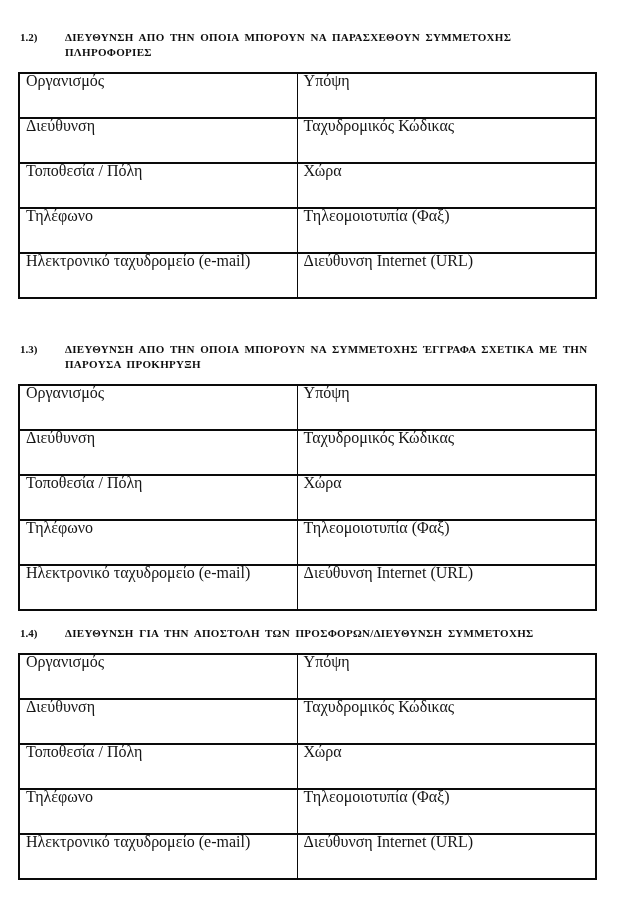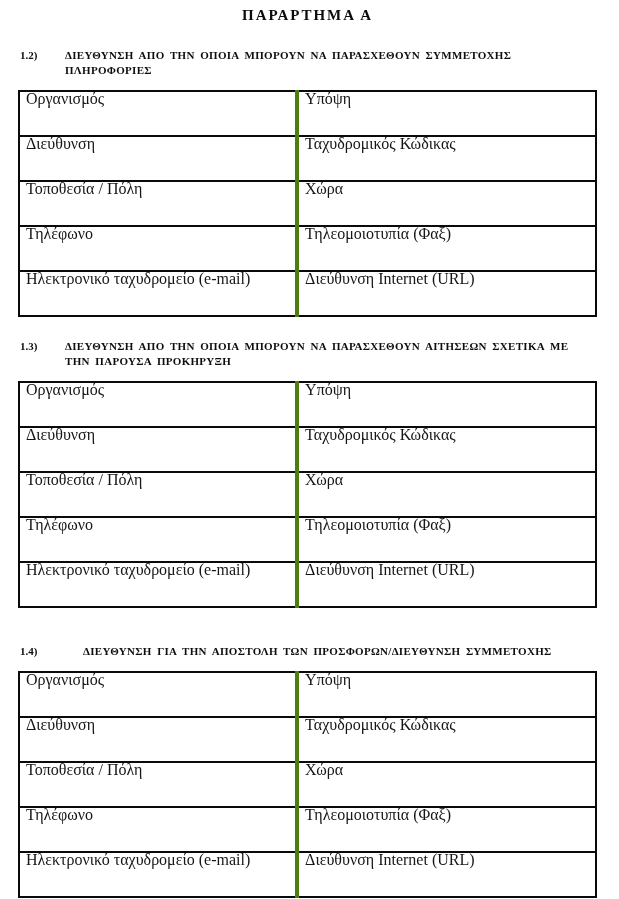--- a/index.html
+++ b/index.html
@@ -39,52 +39,51 @@
     flex: 0 0 47px;
     padding-left: 2px;
     box-sizing: border-box;
   }
   .sec-title {
     flex: 1 1 auto;
     letter-spacing: 0.3px;
     word-spacing: 2.5px;
   }
   .sec-s2 { margin-top: 24px; }
-  .sec-s3 { margin-top: 22px; }
-  .sec-s4 { margin-top: 36px; gap: 18px; }
+  .sec-s3 { margin-top: 43px; }
+  .sec-s4 { margin-top: 15px; }
   table.form-table {
     margin-top: 12px;
     width: 100%;
     border-collapse: collapse;
     table-layout: fixed;
   }
   table.form-table col.c1 { width: 48.2%; }
   table.form-table col.c2 { width: 51.8%; }
   table.form-table,
   table.form-table td {
     border: 2px solid #0a0a0a;
   }
   table.form-table td:first-child { border-right: 1px solid #0a0a0a; }
-  table.form-table td:last-child  { border-left: 4px solid #4d7c0f; }
+  table.form-table td:last-child  { border-left: 1px solid #4d7c0f; }
   table.form-table td {
     height: 45px;
     box-sizing: border-box;
     vertical-align: top;
     padding: 0 6px;
     font-size: 16px;
     line-height: 14px;
     color: #161616;
   }
 </style>
 </head>
 <body>
 
 <div class="page">
 
-  <h1 class="doc-title">ΠΑΡΑΡΤΗΜΑ Α</h1>
 
   <section>
     <div class="sec-head sec-s2">
       <span class="sec-num">1.2)</span>
       <span class="sec-title">ΔΙΕΥΘΥΝΣΗ ΑΠΟ ΤΗΝ ΟΠΟΙΑ ΜΠΟΡΟΥΝ ΝΑ ΠΑΡΑΣΧΕΘΟΥΝ ΣΥΜΜΕΤΟΧΗΣ ΠΛΗΡΟΦΟΡΙΕΣ</span>
     </div>
     <table class="form-table">
       <colgroup>
           <col class="c1">
           <col class="c2">
@@ -110,21 +109,21 @@
           <td><span>Ηλεκτρονικό ταχυδρομείο (e-mail)</span></td>
           <td><span>Διεύθυνση Internet (URL)</span></td>
         </tr>
       </tbody>
     </table>
   </section>
 
   <section>
     <div class="sec-head sec-s3">
       <span class="sec-num">1.3)</span>
-      <span class="sec-title">ΔΙΕΥΘΥΝΣΗ ΑΠΟ ΤΗΝ ΟΠΟΙΑ ΜΠΟΡΟΥΝ ΝΑ ΠΑΡΑΣΧΕΘΟΥΝ ΑΙΤΗΣΕΩΝ ΣΧΕΤΙΚΑ ΜΕ ΤΗΝ ΠΑΡΟΥΣΑ ΠΡΟΚΗΡΥΞΗ</span>
+      <span class="sec-title">ΔΙΕΥΘΥΝΣΗ ΑΠΟ ΤΗΝ ΟΠΟΙΑ ΜΠΟΡΟΥΝ ΝΑ ΣΥΜΜΕΤΟΧΗΣ ΈΓΓΡΑΦΑ ΣΧΕΤΙΚΑ ΜΕ ΤΗΝ ΠΑΡΟΥΣΑ ΠΡΟΚΗΡΥΞΗ</span>
     </div>
     <table class="form-table">
       <colgroup>
           <col class="c1">
           <col class="c2">
         </colgroup>
       <tbody>
         <tr>
           <td><span>Οργανισμός</span></td>
           <td><span>Υπόψη</span></td>

